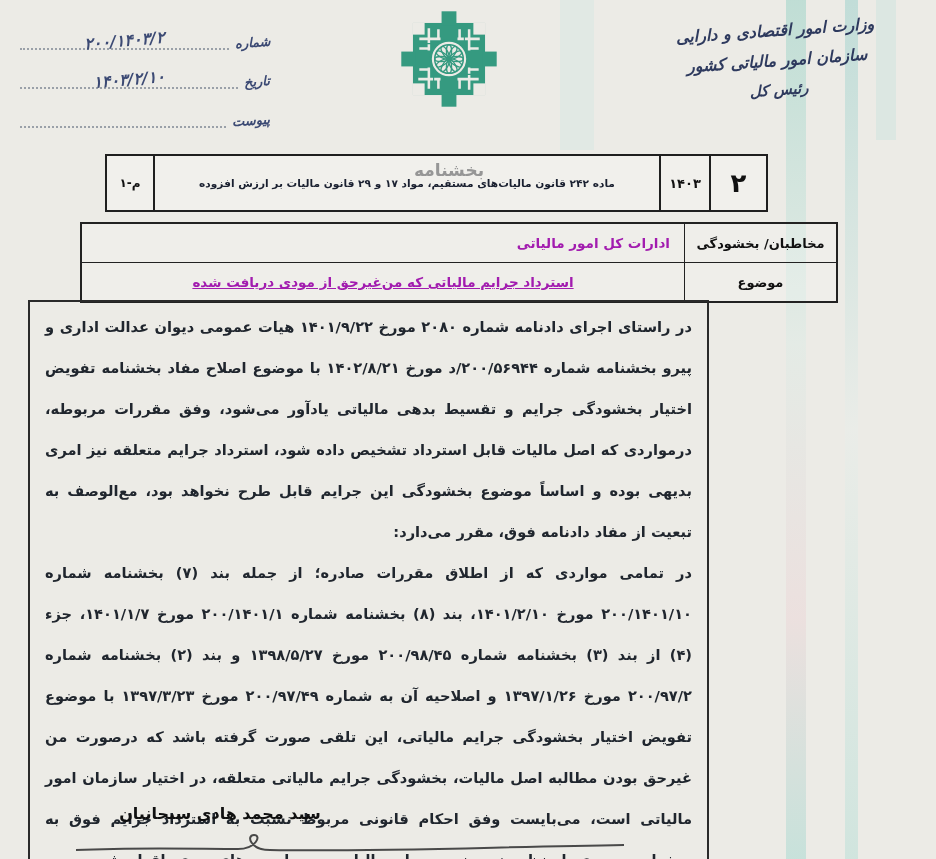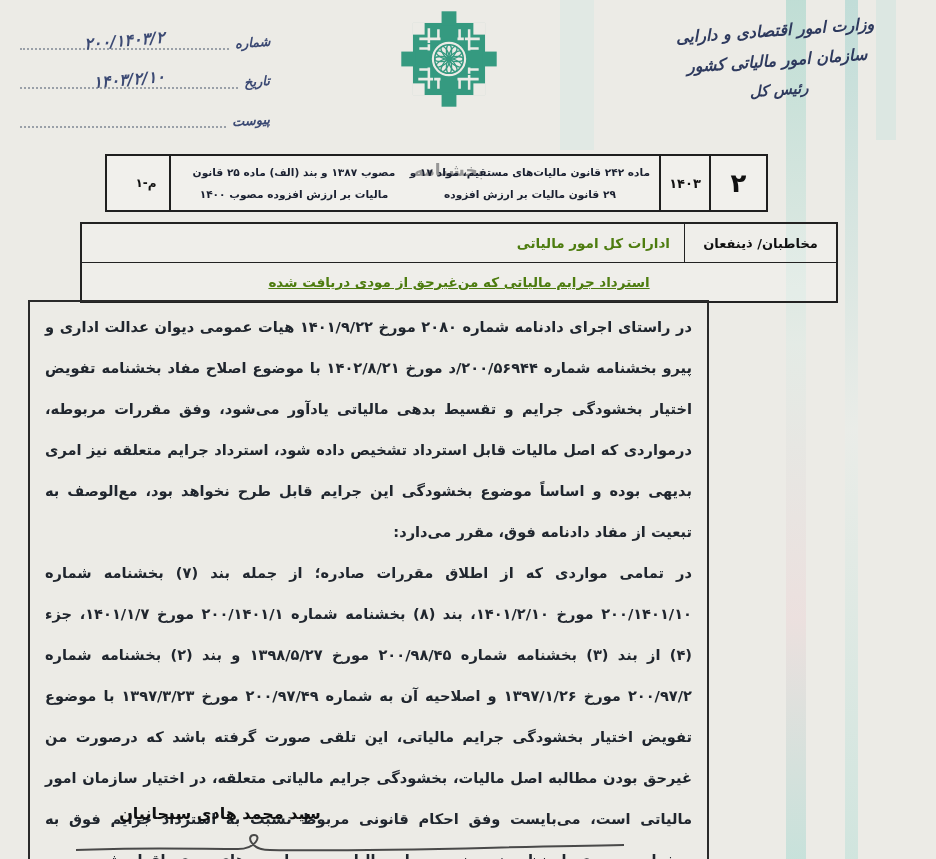--- a/index.html
+++ b/index.html
@@ -53,34 +53,34 @@
     position:absolute;left:105px;top:154px;width:663px;height:58px;
     display:flex;flex-direction:row;
     border:2.5px solid #1f1f1f;background:rgba(255,255,255,.25);
     box-sizing:border-box;
   }
   .cls-cell{border-left:2px solid #1f1f1f;display:flex;align-items:center;justify-content:center;box-sizing:border-box;}
   .cls-cell:last-child{border-left:none;}
   .cls-serial{width:57px;font-size:26px;font-weight:700;color:#111;}
   .cls-year{width:50px;font-size:13px;font-weight:700;color:#111;}
   .cls-legal{flex:1;padding:3px 8px;font-size:10.6px;font-weight:700;color:#1a2030;text-align:center;line-height:2.1;}
-  .cls-code{width:46px;font-size:12px;font-weight:700;color:#111;margin-left:16px;}
+  .cls-code{width:46px;font-size:12px;font-weight:700;color:#111;}
 
   
   .info-table{
     position:absolute;left:80px;top:222px;width:758px;
     border:2px solid #222;box-sizing:border-box;background:rgba(255,255,255,.18);
   }
   .info-row{display:flex;height:38px;}
   .info-row + .info-row{border-top:1.5px solid #222;}
   .info-label{
     width:152px;border-left:1.5px solid #222;display:flex;align-items:center;justify-content:center;
     font-size:13px;font-weight:700;color:#111;box-sizing:border-box;
   }
-  .info-value{flex:1;display:flex;align-items:center;font-size:13.5px;font-weight:700;color:#4d7c0f;padding:0 14px;box-sizing:border-box;}
+  .info-value{flex:1;display:flex;align-items:center;font-size:13.5px;font-weight:700;color:#a21caf;padding:0 14px;box-sizing:border-box;}
   .info-value.centered{justify-content:center;text-decoration:underline;}
 
   
   .body-box{
     position:absolute;left:28px;top:300px;width:681px;height:559px;
     border-top:2px solid #2a2a2a;border-left:2px solid #2a2a2a;border-right:2px solid #2a2a2a;
     box-sizing:border-box;
   }
   .body-text{padding:4px 15px 0 15px;}
   .body-text p{
@@ -167,31 +167,31 @@
       <circle cx="50" cy="50" r="2.2" fill="#359a80"></circle>
     </svg>
   </div>
   <div class="doc-type">بخشنامه</div>
 
   <div class="cls-table">
     <div class="cls-cell cls-serial">۲</div>
     <div class="cls-cell cls-year">۱۴۰۳</div>
     <div class="cls-cell cls-legal">
       <div>ماده ۲۴۲ قانون مالیات‌های مستقیم، مواد ۱۷ و ۲۹ قانون مالیات بر ارزش افزوده</div>
-      <div>مصوب ۱۳۸۷ و بند (الف) ماده ۲۵ قانون مالیات بر ارزش افزوده مصوب ۱۴۰۰</div>
     </div>
     <div class="cls-cell cls-code">م-۱</div>
   </div>
 
   <div class="info-table">
     <div class="info-row">
-      <div class="info-label">مخاطبان/ ذینفعان</div>
+      <div class="info-label">مخاطبان/ بخشودگی</div>
       <div class="info-value">ادارات کل امور مالیاتی</div>
     </div>
     <div class="info-row">
+      <div class="info-label">موضوع</div>
       <div class="info-value centered">استرداد جرایم مالیاتی که من‌غیرحق از مودی دریافت شده</div>
     </div>
   </div>
 
   <div class="body-box">
     <div class="body-text">
       <p>در راستای اجرای دادنامه شماره ۲۰۸۰ مورخ ۱۴۰۱/۹/۲۲ هیات عمومی دیوان عدالت اداری و پیرو بخشنامه شماره ۲۰۰/۵۶۹۴۴/د مورخ ۱۴۰۲/۸/۲۱ با موضوع اصلاح مفاد بخشنامه تفویض اختیار بخشودگی جرایم و تقسیط بدهی مالیاتی یادآور می‌شود، وفق مقررات مربوطه، درمواردی که اصل مالیات قابل استرداد تشخیص داده شود، استرداد جرایم متعلقه نیز امری بدیهی بوده و اساساً موضوع بخشودگی این جرایم قابل طرح نخواهد بود، مع‌الوصف به تبعیت از مفاد دادنامه فوق، مقرر می‌دارد:</p>
       <p>در تمامی مواردی که از اطلاق مقررات صادره؛ از جمله بند (۷) بخشنامه شماره ۲۰۰/۱۴۰۱/۱۰ مورخ ۱۴۰۱/۲/۱۰، بند (۸) بخشنامه شماره ۲۰۰/۱۴۰۱/۱ مورخ ۱۴۰۱/۱/۷، جزء (۴) از بند (۳) بخشنامه شماره ۲۰۰/۹۸/۴۵ مورخ ۱۳۹۸/۵/۲۷ و بند (۲) بخشنامه شماره ۲۰۰/۹۷/۲ مورخ ۱۳۹۷/۱/۲۶ و اصلاحیه آن به شماره ۲۰۰/۹۷/۴۹ مورخ ۱۳۹۷/۳/۲۳ با موضوع تفویض اختیار بخشودگی جرایم مالیاتی، این تلقی صورت گرفته باشد که درصورت من غیرحق بودن مطالبه اصل مالیات، بخشودگی جرایم مالیاتی متعلقه، در اختیار سازمان امور مالیاتی است، می‌بایست وفق احکام قانونی مربوط نسبت به استرداد جرایم فوق به درخواست مودی یا منظور نمودن به حساب مالیات دوره یا دوره‌های بعدی، اقدام شود.</p>
     </div>
   </div>

